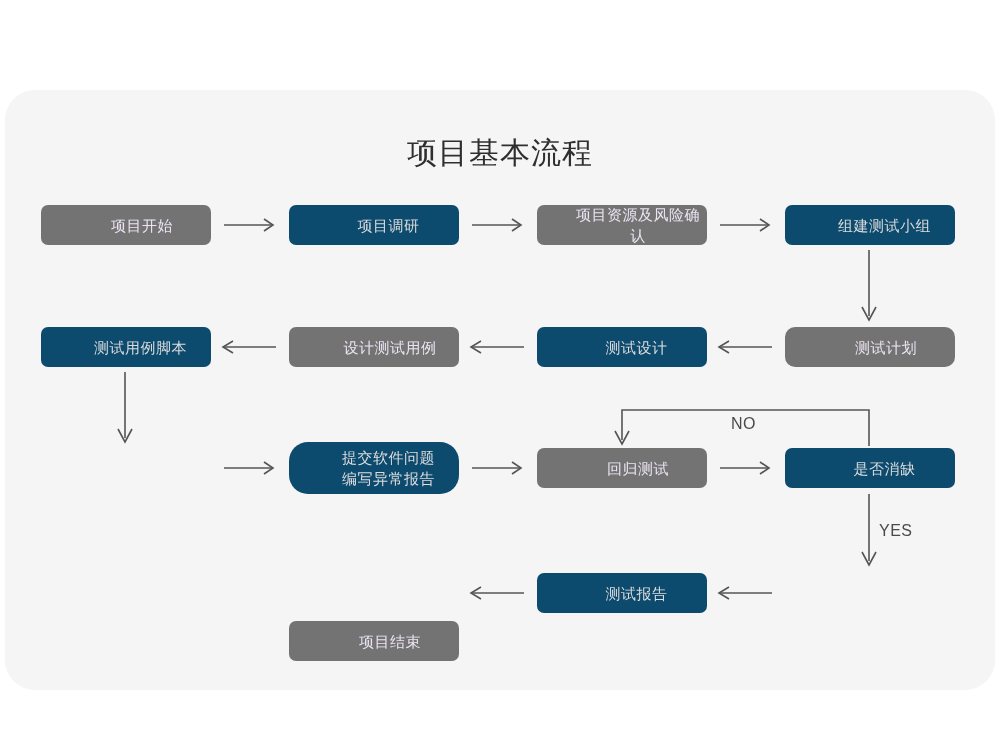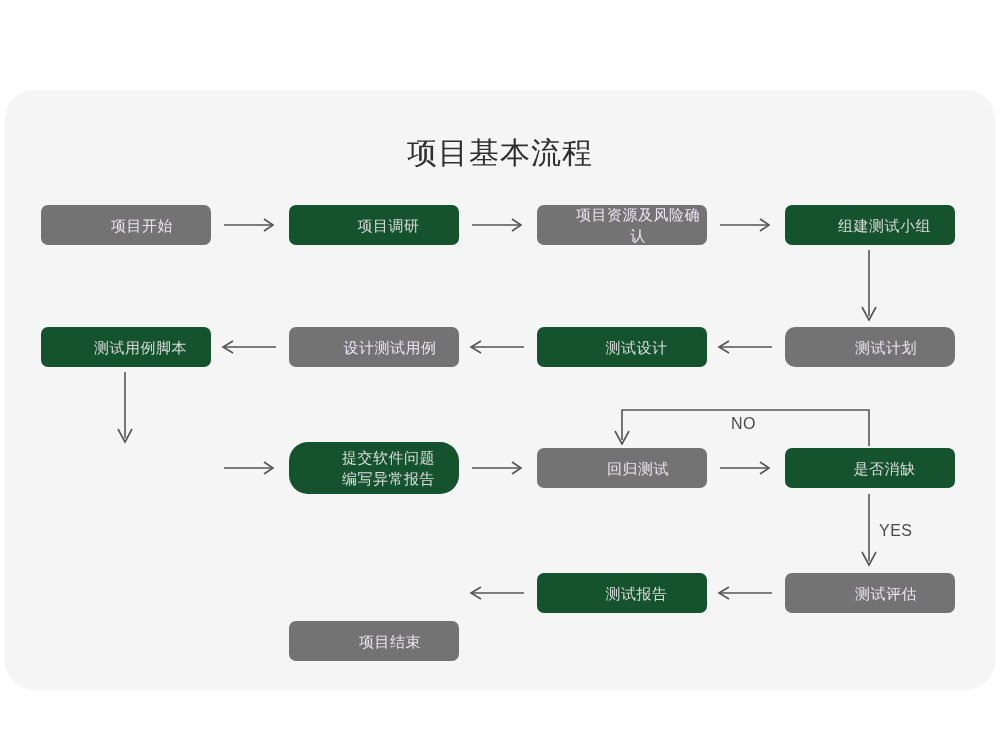--- a/index.html
+++ b/index.html
@@ -58,21 +58,21 @@
     letter-spacing: 0.5px;
     white-space: pre-line;
     user-select: none;
   }
   .node.purple {
     background: #737373;
     color: #ece4f3;
     padding-left: 32px;
   }
   .node.gray {
-    background: #14532d;
+    background: #0c4a6e;
     color: #dcdcdc;
     padding-left: 29px;
   }
   .edge-label {
     position: absolute;
     font-size: 16px;
     color: #4a4a4a;
     letter-spacing: 0.5px;
     user-select: none;
   }
@@ -194,19 +194,18 @@
     <div class="node gray" style="left:537px; top:327px; width:170px; height:40px;">测试设计</div>
     <div class="node purple" style="left:785px; top:327px; width:170px; height:40px;border-radius:10px;">测试计划</div>
 
     <div class="node gray" style="left:289px; top:442px; width:170px; height:52px;border-radius:19px;">提交软件问题
 编写异常报告</div>
     <div class="node purple" style="left:537px; top:448px; width:170px; height:40px;">回归测试</div>
     <div class="node gray" style="left:785px; top:448px; width:170px; height:40px;">是否消缺</div>
 
     <div class="node purple" style="left:289px; top:573px; width:170px; height:40px;margin-top:48px;">项目结束</div>
     <div class="node gray" style="left:537px; top:573px; width:170px; height:40px;">测试报告</div>
-    <div class="node purple" style="left:785px; top:573px; width:170px; height:40px;">测试评估</div>
 
     <div class="edge-label" style="left:731px; top:415px;">NO</div>
     <div class="edge-label" style="left:879px; top:522px;">YES</div>
 
   </div>
 </div>
 
 </body></html>

